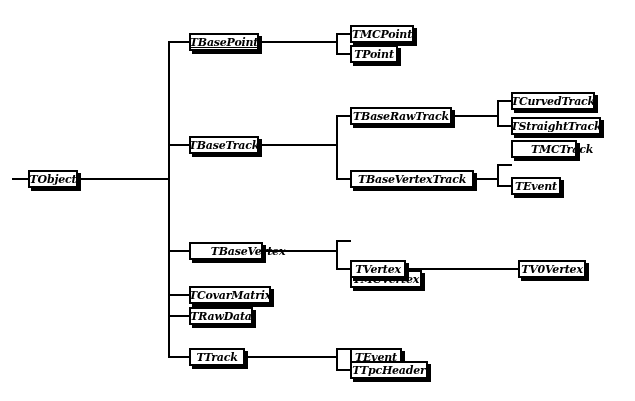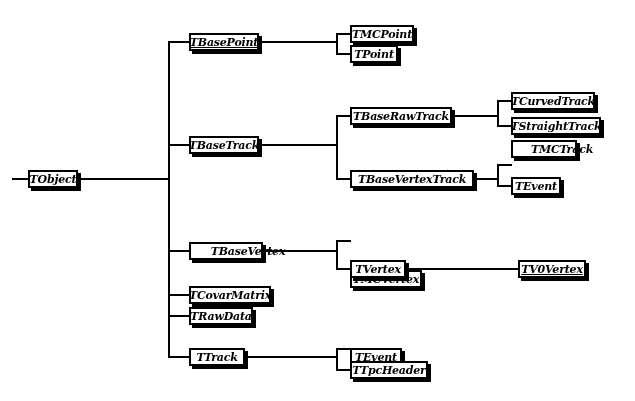--- a/index.html
+++ b/index.html
@@ -174,17 +174,17 @@
   </div>
 
   <div class="node" style="left:511px; top:140px; width:66px;padding-left:36px;">
     <span class="label">TMCTrack</span>
   </div>
 
   <div class="node" style="left:511px; top:177px; width:50px;">
     <span class="label">TEvent</span>
   </div>
 
-  <div class="node" style="left:518px; top:260px; width:68px;text-decoration:underline;">
+  <div class="node" style="left:518px; top:260px; width:68px;">
     <span class="label">TV0Vertex</span>
   </div>
 
 </div>
 
 </body></html>

